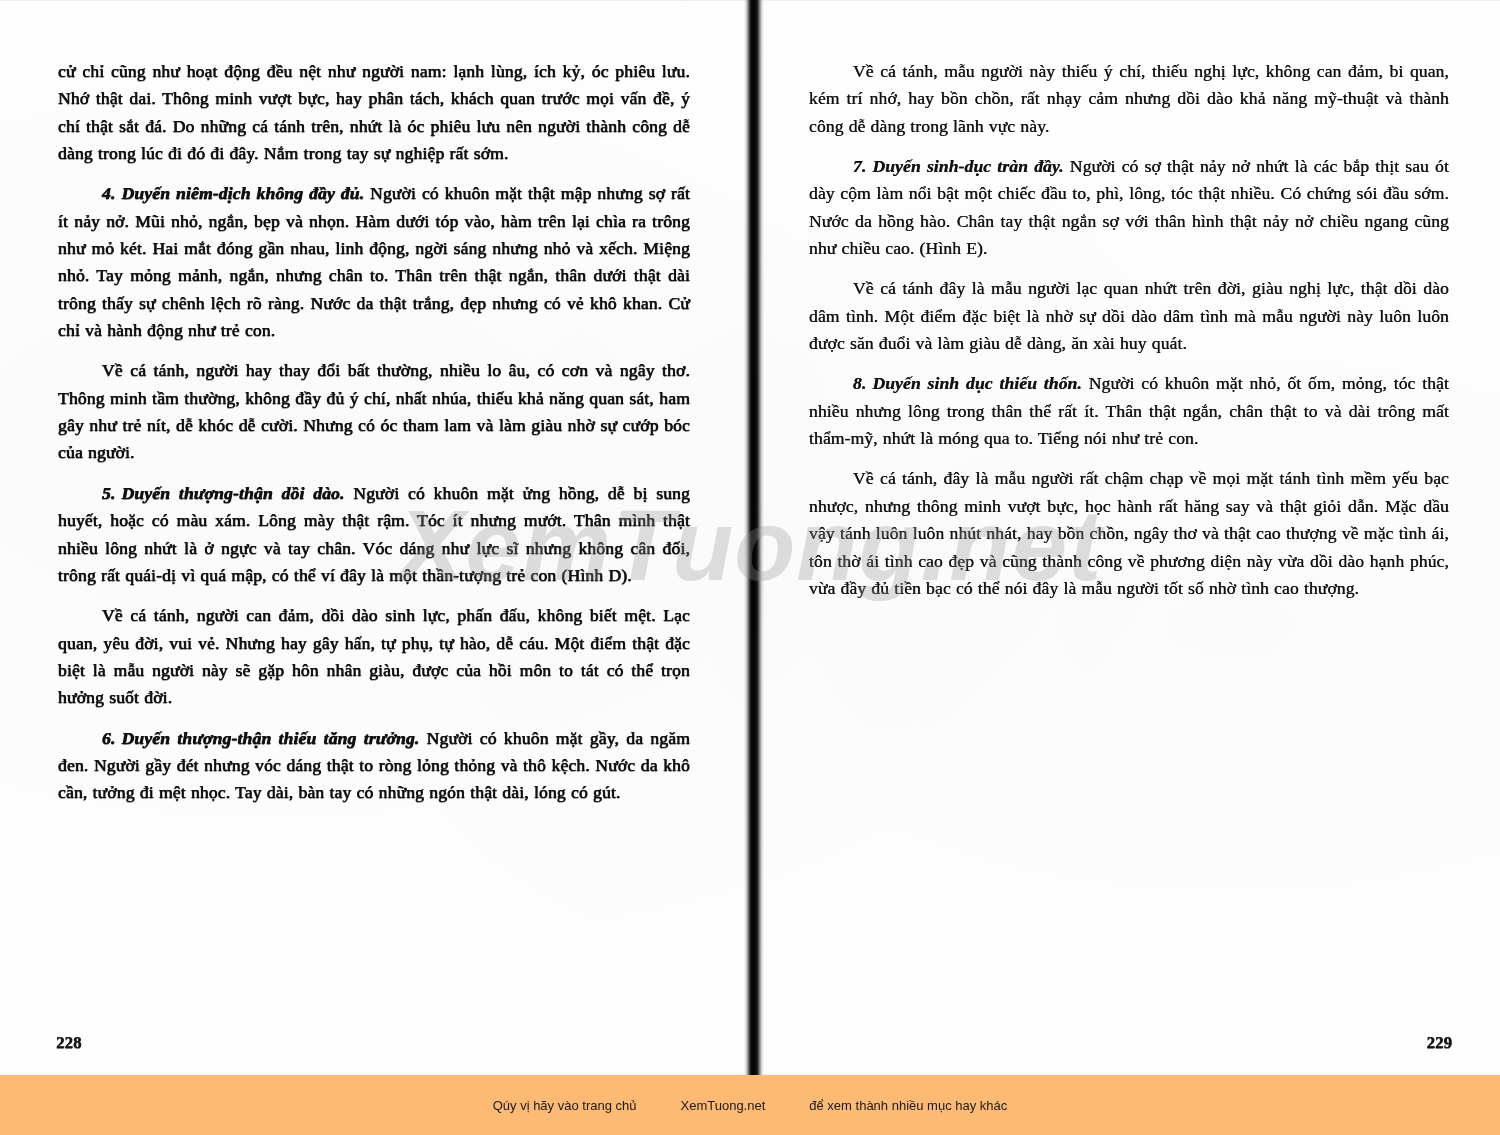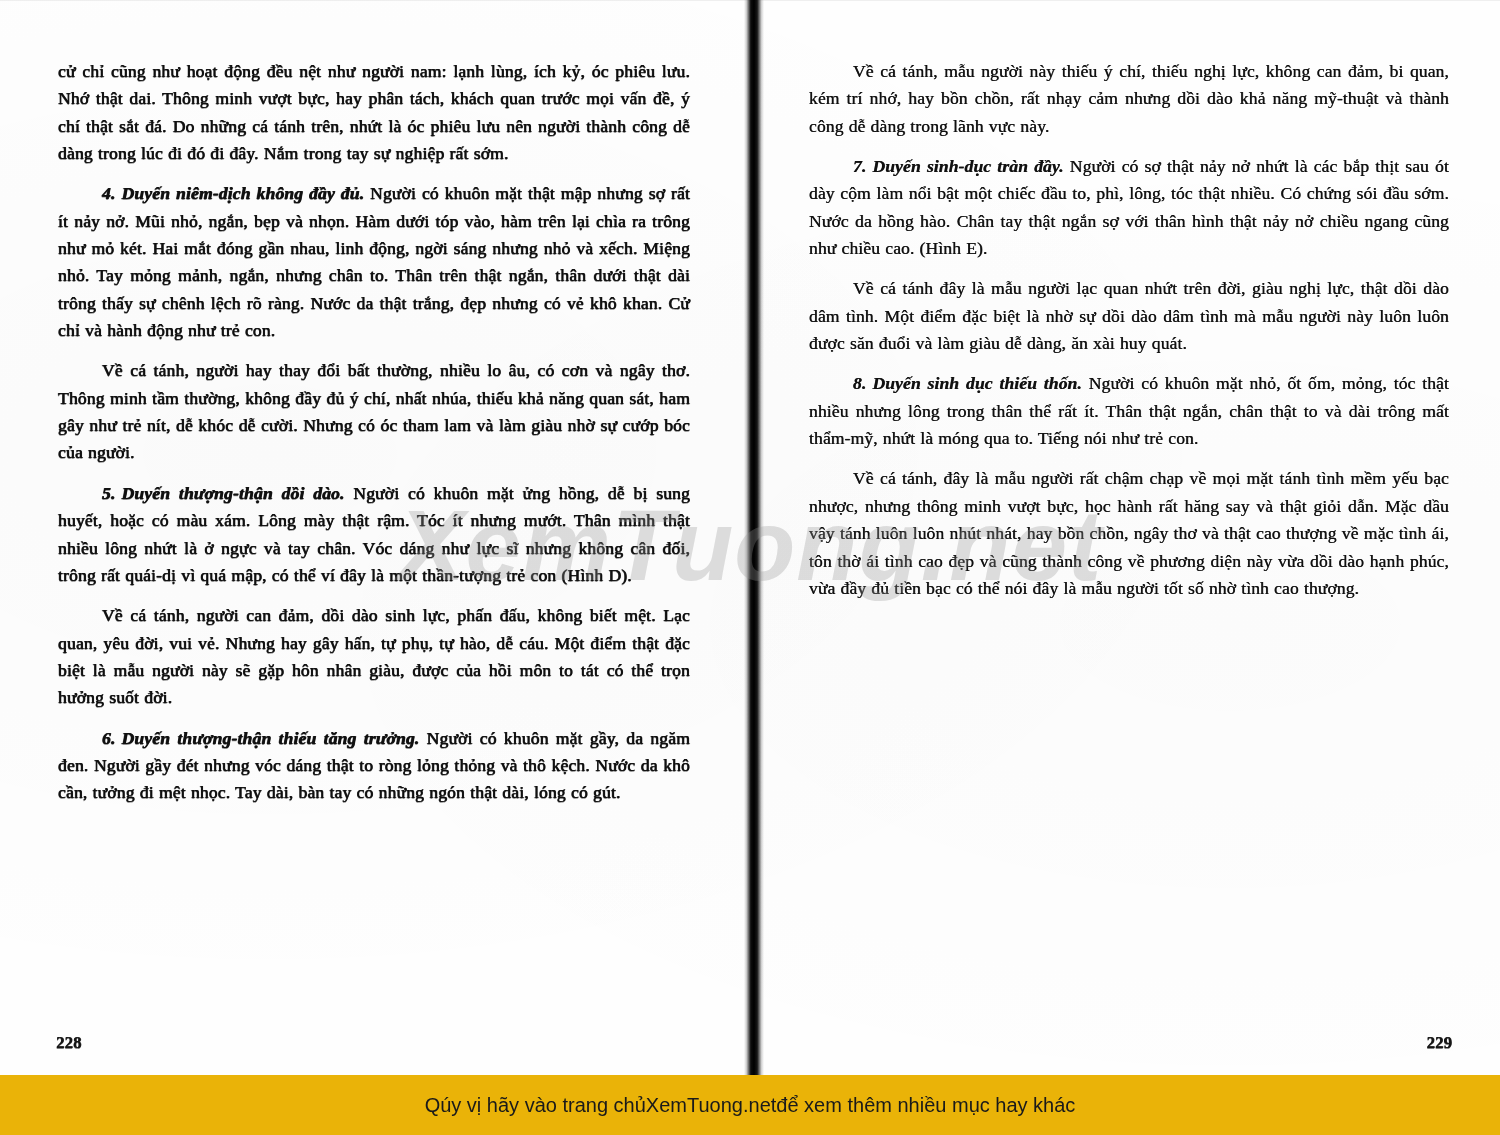--- a/index.html
+++ b/index.html
@@ -127,27 +127,28 @@
     user-select: none;
   }
 
   
   #caption {
     position: absolute;
     left: 0;
     bottom: 0;
     width: 1500px;
     height: 60px;
-    background: #eab308;
+    background: #fdba74;
     display: flex;
     align-items: center;
     justify-content: center;
     font-family: "Liberation Sans", sans-serif;
-    font-size: 20px;
+    font-size: 13px;
     color: #1a1a1a;
+    gap: 44px;
   }
   #caption .site { font-weight: 400; }
 
   
   .edge {
     position: absolute;
     background: #dddddd;
   }
   #edge-top { left: 0; top: 0; width: 1500px; height: 1px; background: #efefef; }
 </style>
@@ -198,14 +199,14 @@
 
   <div id="scan-tint"></div>
 
   <div id="watermark">XemTuong.net</div>
 
 </div>
 
 <div id="caption">
   <span>Qúy vị hãy vào trang chủ </span>
     <span class="site">XemTuong.net</span>
-    <span> để xem thêm nhiều mục hay khác</span>
+    <span> để xem thành nhiều mục hay khác</span>
 </div>
 
 </body></html>

